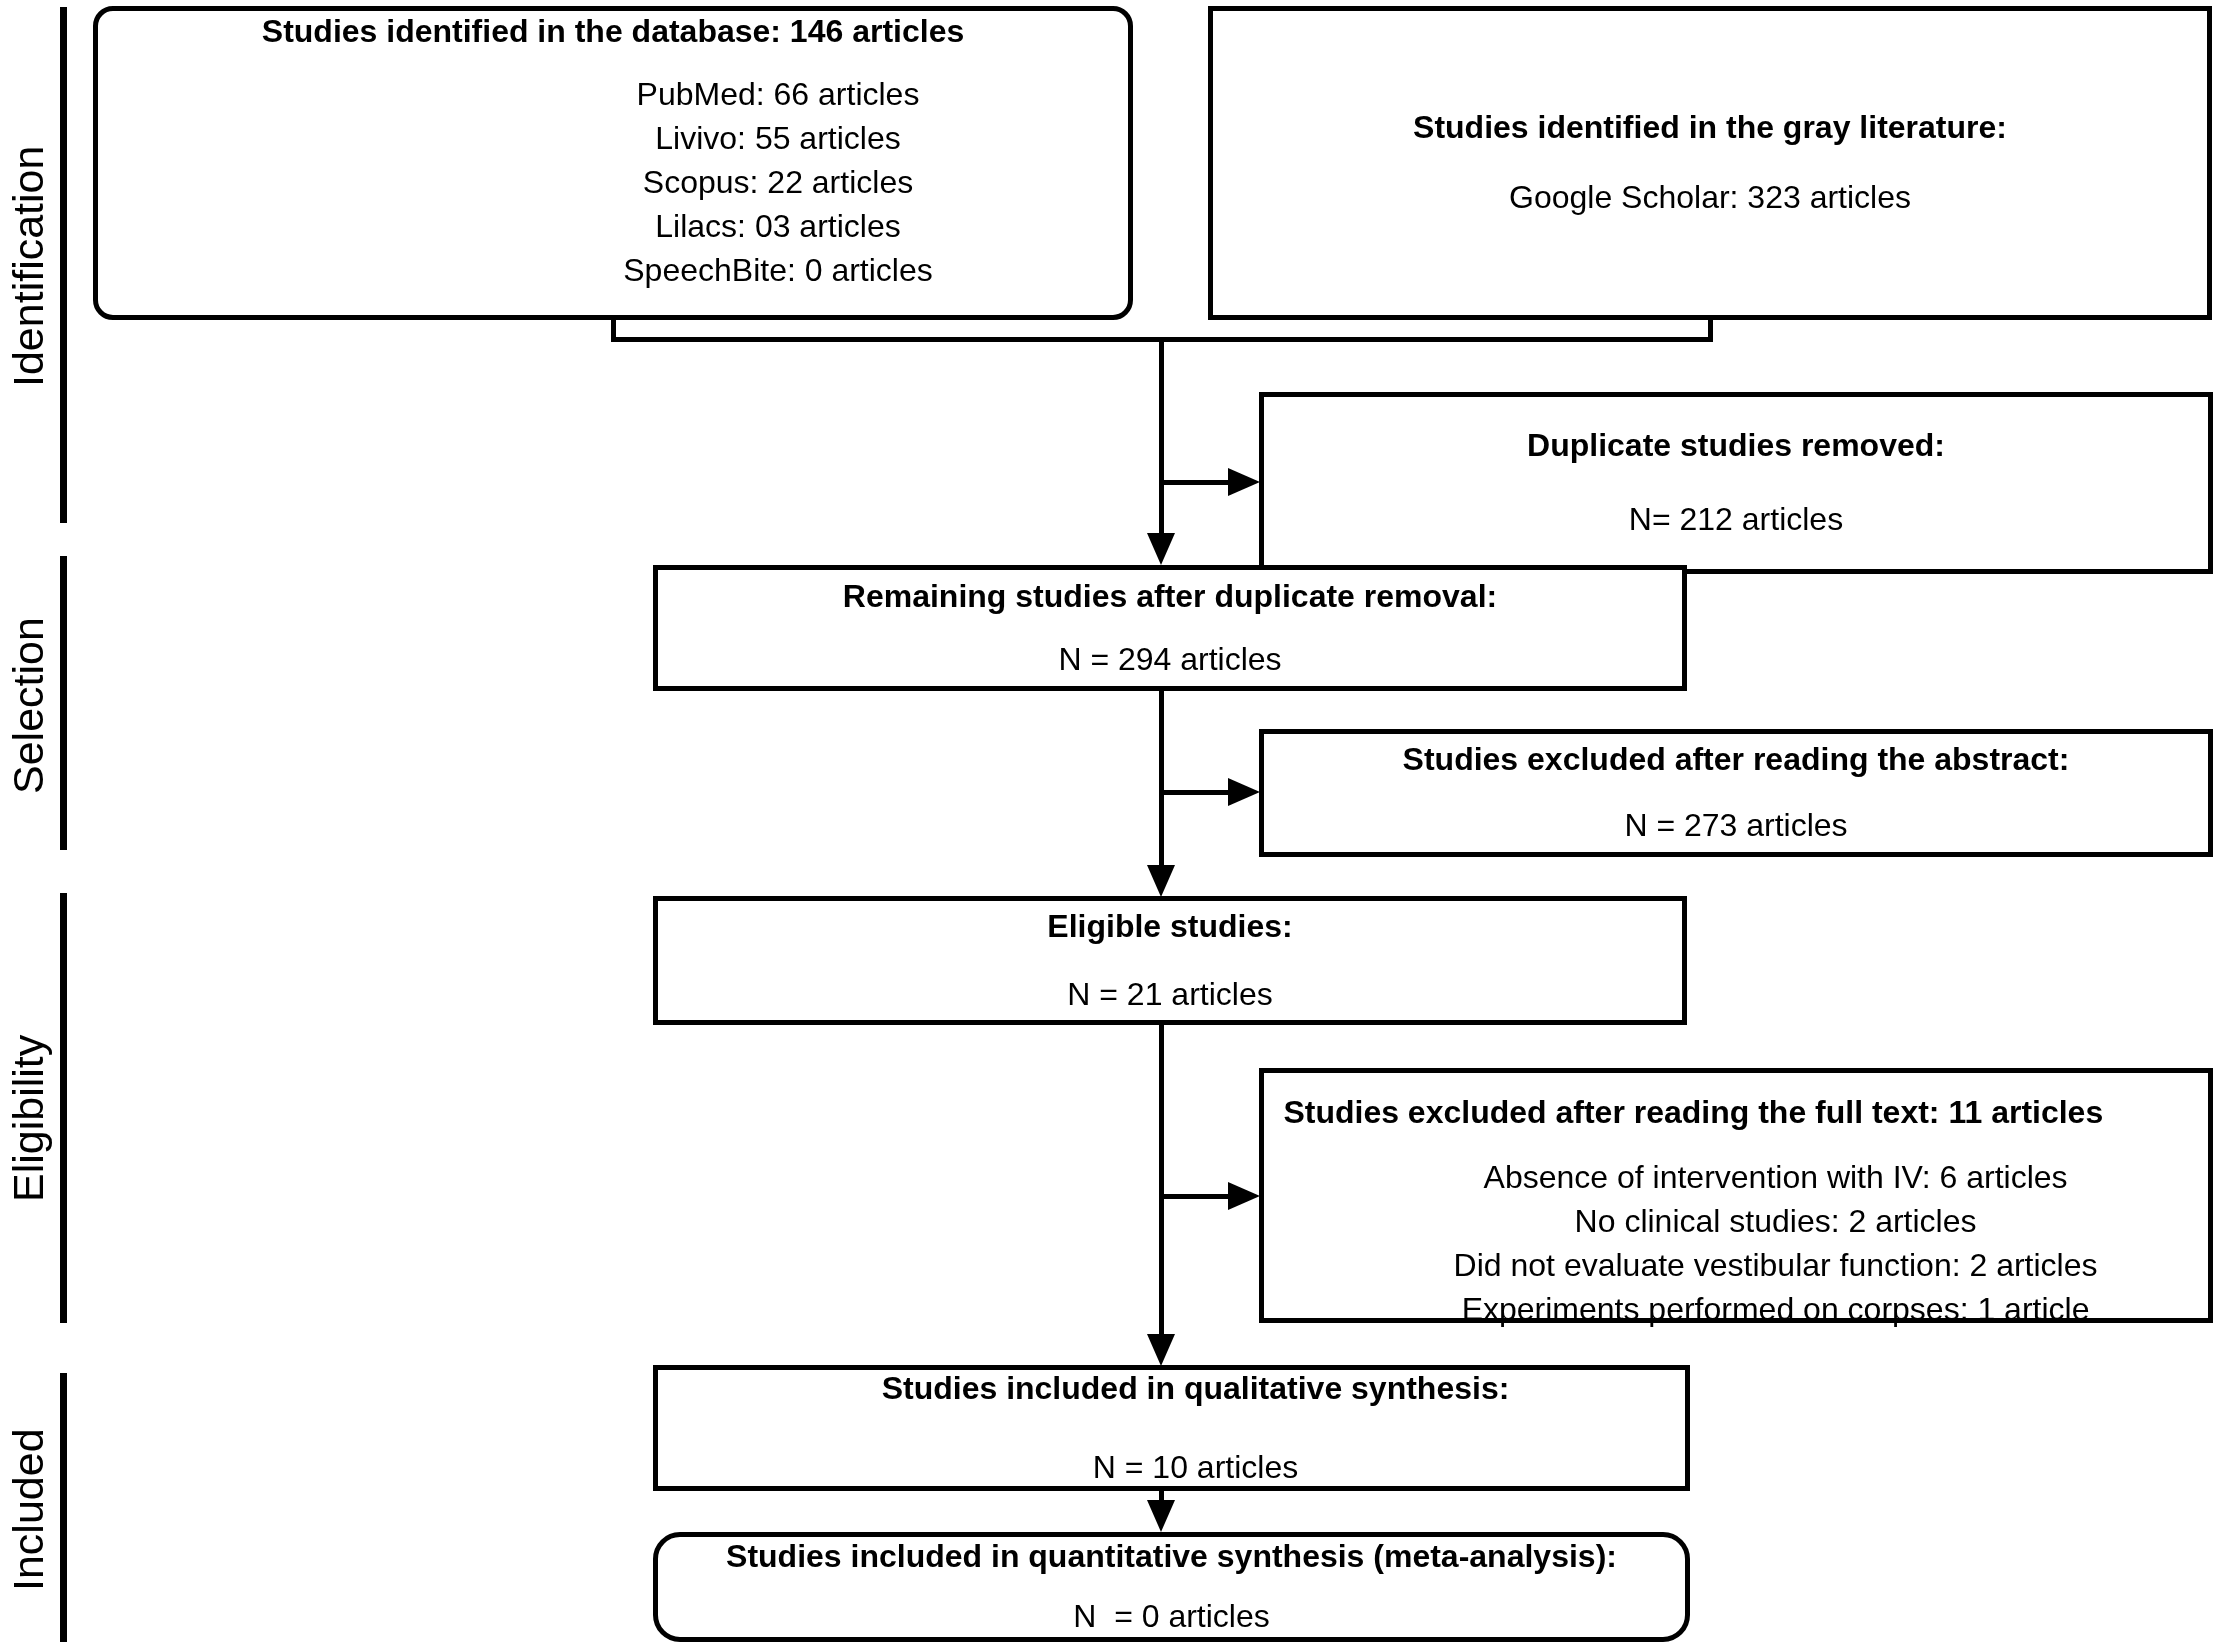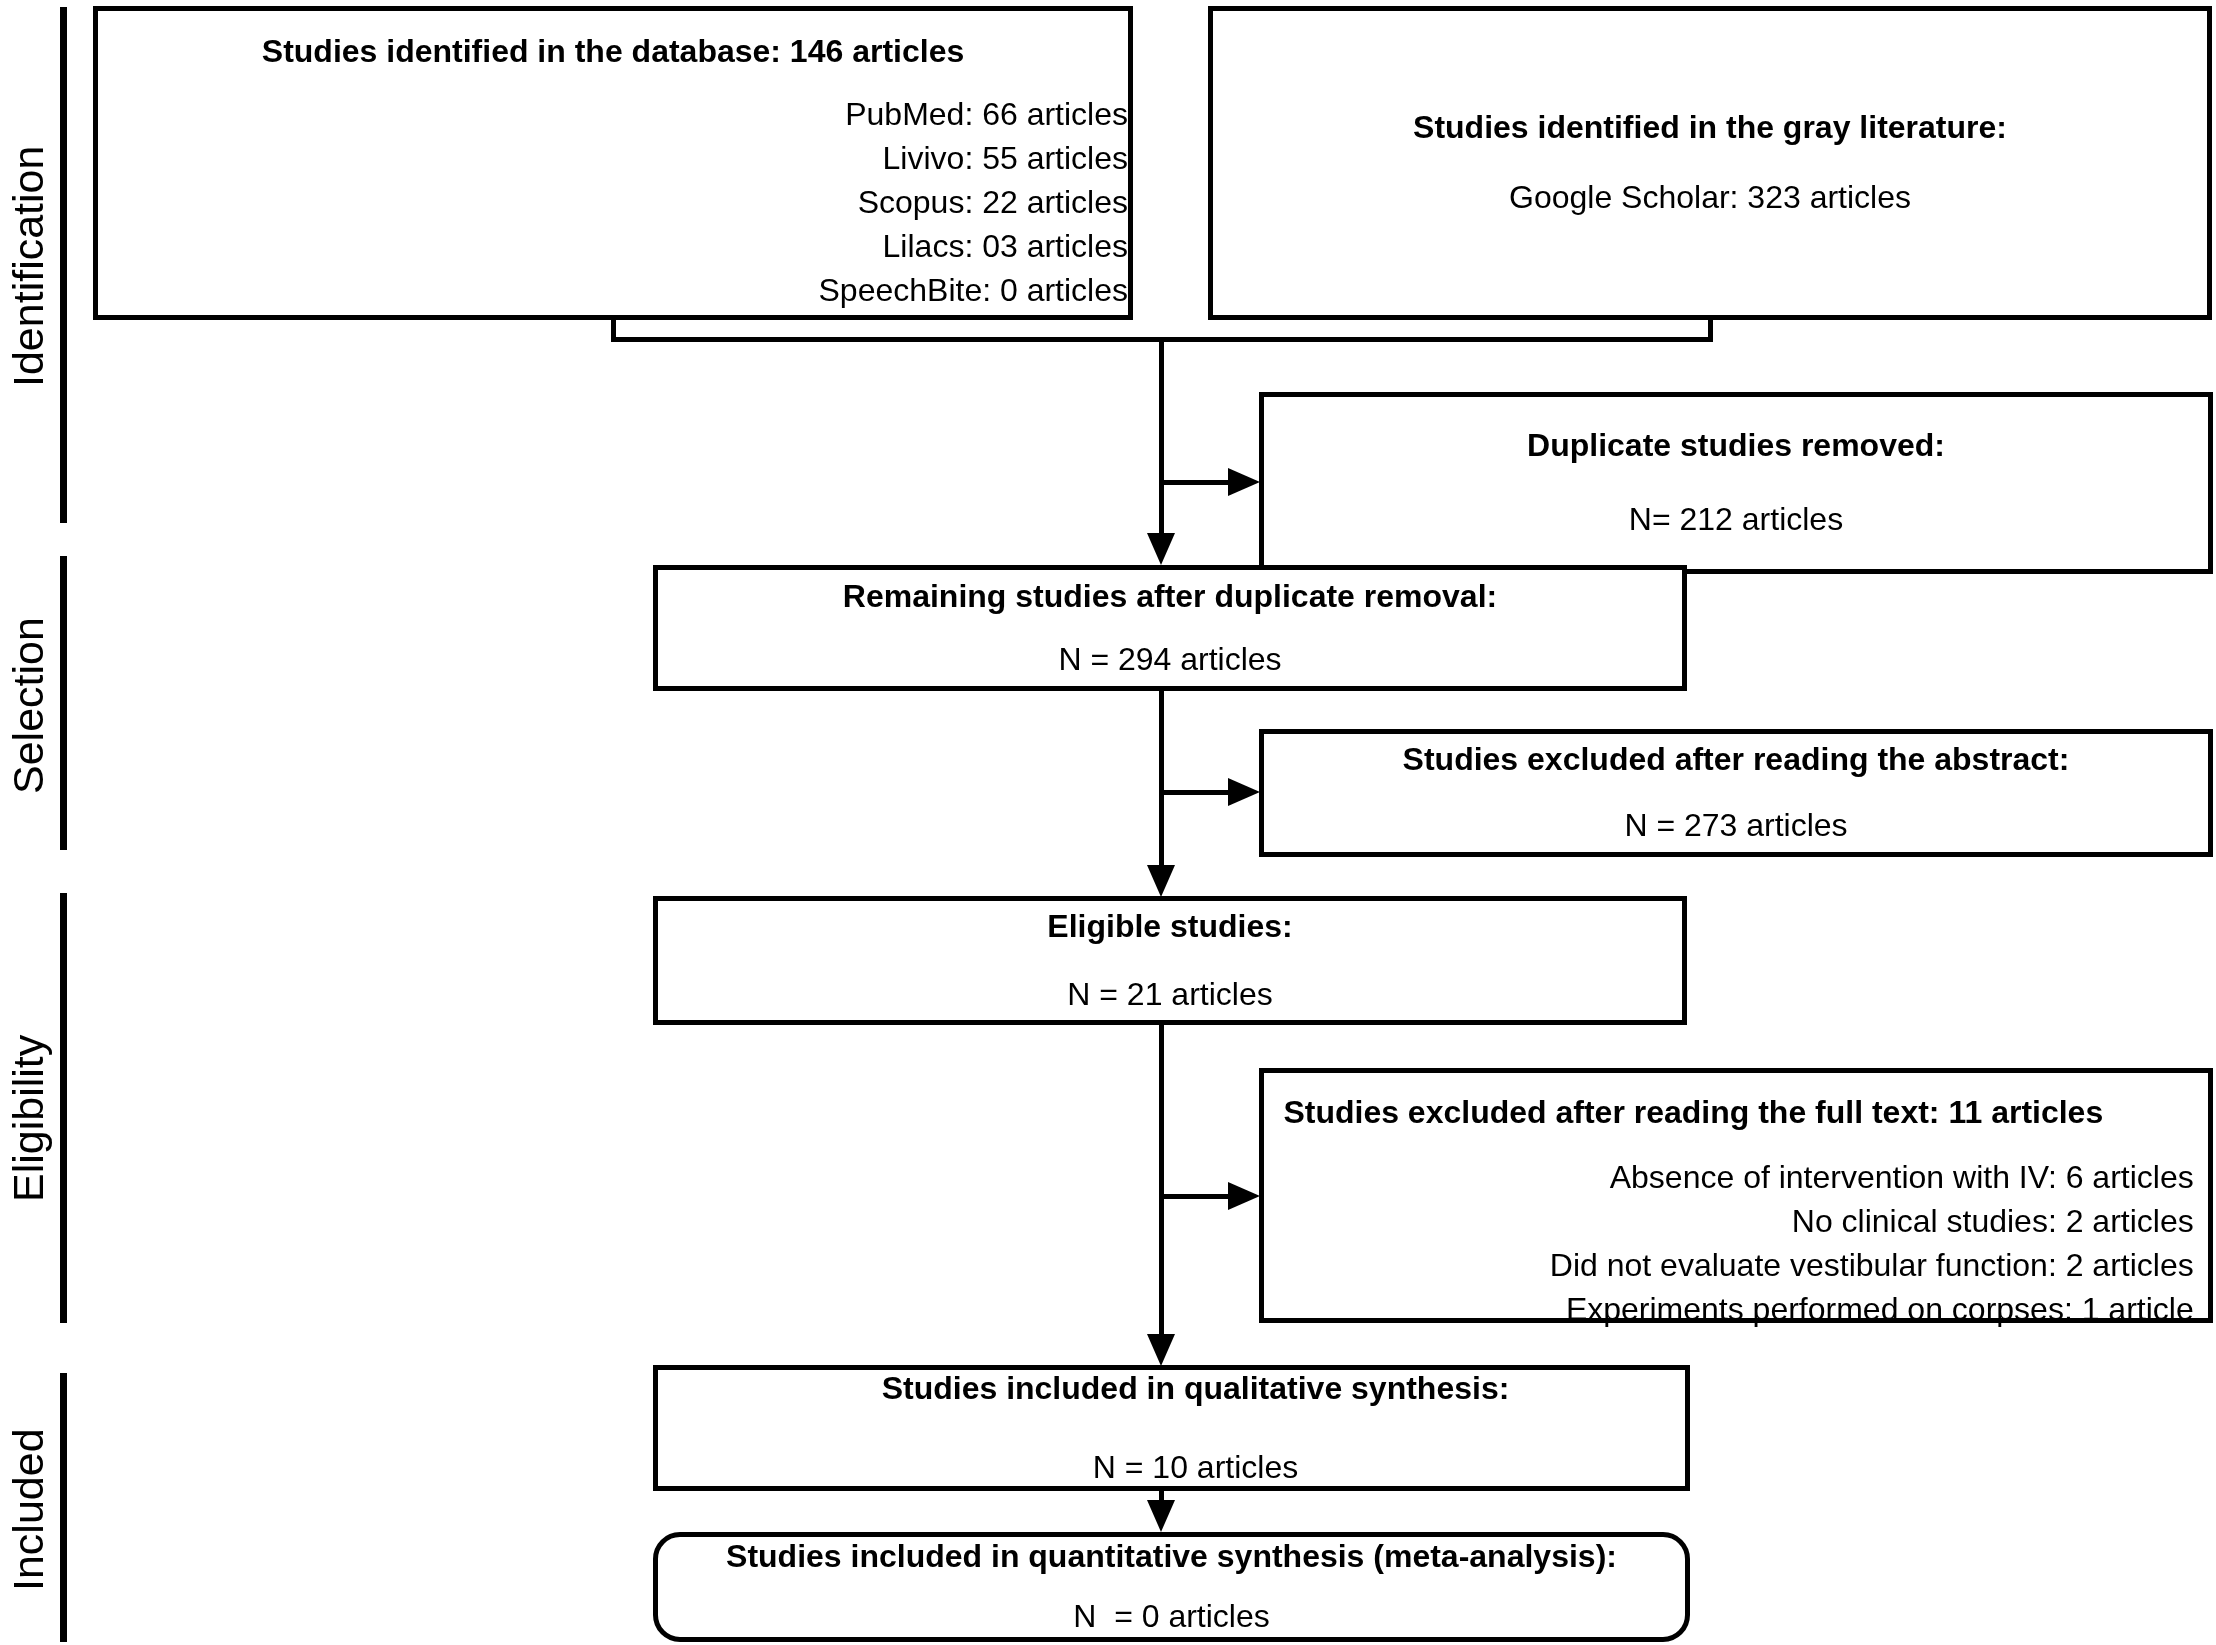--- a/index.html
+++ b/index.html
@@ -21,21 +21,21 @@
     display:flex;
     flex-direction:column;
     justify-content:center;
     font-size:32px;
     line-height:1.3;
   }
   .flow-box.centered { align-items:center; text-align:center; }
   .box-title { font-weight:bold; }
   .box-value { white-space:pre-wrap; }
 
-  .box-list { text-align:right; }
+  .box-list { text-align:center; }
   .box-list .list-line { line-height:44px; }
 
   
   .side-label {
     position:absolute;
     left:0;
     width:57px;
     writing-mode:vertical-rl;
     transform:rotate(180deg);
     text-align:center;
@@ -76,21 +76,21 @@
 
   <div class="side-label" style="top:534px;height:344px;">Selection</div>
   <div class="bracket" style="top:556px;height:294px;"></div>
 
   <div class="side-label" style="top:903px;height:430px;">Eligibility</div>
   <div class="bracket" style="top:893px;height:430px;"></div>
 
   <div class="side-label" style="top:1323px;height:373px;">Included</div>
   <div class="bracket" style="top:1373px;height:269px;"></div>
 
-  <div class="flow-box" style="left:93px;top:5.7px;width:1040px;height:314px;justify-content:flex-start;padding-top:20px;">
+  <div class="flow-box" style="left:93px;top:5.7px;width:1040px;height:314px;justify-content:flex-start;border-radius:20px;">
     <div class="box-title" style="text-align:center;">Studies identified in the database: 146 articles</div>
     <div class="box-list" style="margin-left:330px;margin-top:20px;">
       <div class="list-line">PubMed: 66 articles</div>
       <div class="list-line">Livivo: 55 articles</div>
       <div class="list-line">Scopus: 22 articles</div>
       <div class="list-line">Lilacs: 03 articles</div>
       <div class="list-line">SpeechBite: 0 articles</div>
     </div>
   </div>
 

